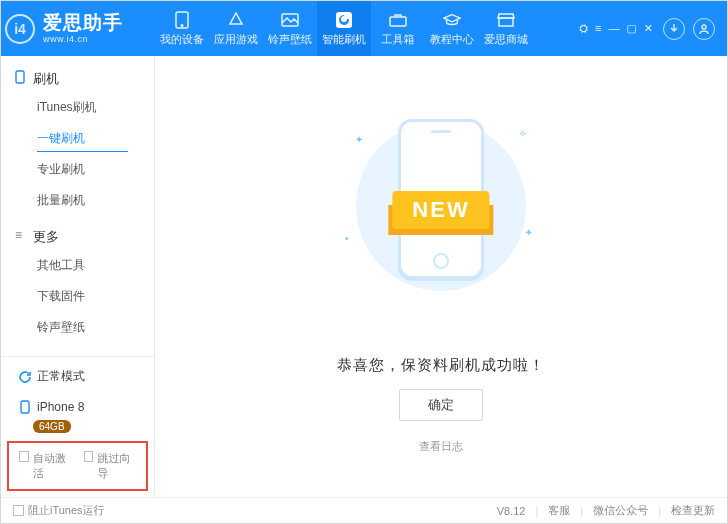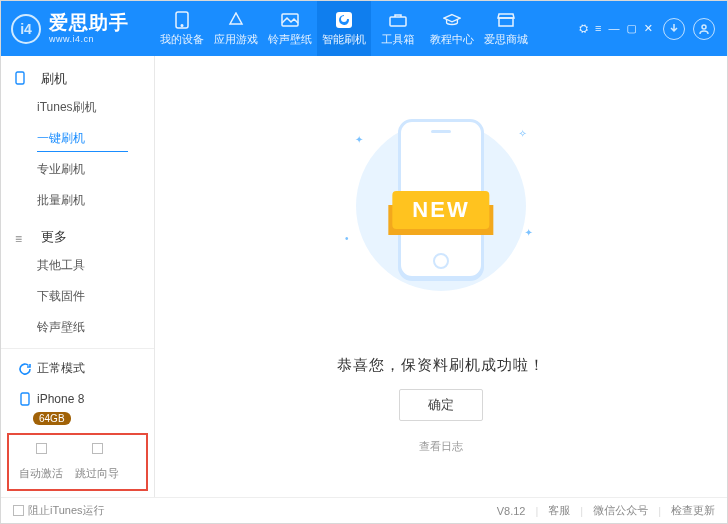--- a/index.html
+++ b/index.html
@@ -1,49 +1,49 @@
 <!DOCTYPE html>
 <html><head>
 <meta charset="utf-8">
 <style>
   * { box-sizing: border-box; margin: 0; padding: 0; }
   body { font-family: "Microsoft YaHei", Arial, sans-serif; font-size: 12px; color: #333; background: #fff; width: 728px; height: 524px; overflow: hidden; border: 1px solid #d8d8d8; }
   .root { width: 100%; height: 100%; display: flex; flex-direction: column; }
 
   
   .header { height: 55px; background: #1a8dff; display: flex; align-items: stretch; color: #fff; }
-  .logo-block { width: 154px; display: flex; align-items: center; padding-left: 10px; gap: 8px; }
+  .logo-block { width: 154px; display: flex; align-items: center; padding-left: 4px; gap: 8px; }
   .logo-circle { width: 30px; height: 30px; border: 2px solid #cfe9ff; border-radius: 50%; display: flex; align-items: center; justify-content: center; font-weight: bold; font-size: 14px; color: #cfe9ff; }
   .logo-text { display: flex; flex-direction: column; line-height: 1.15; }
   .logo-title { font-size: 19px; font-weight: 600; letter-spacing: 1px; }
   .logo-sub { font-size: 9px; opacity: .85; letter-spacing: .5px; }
   .tabs { display: flex; align-items: stretch; }
   .tab { width: 54px; display: flex; flex-direction: column; align-items: center; justify-content: center; gap: 3px; font-size: 11px; color: #e6f2ff; cursor: pointer; }
   .tab.active { background: #0f7eee; }
   .tab .ticon { width: 18px; height: 18px; display:flex; align-items:center; justify-content:center; }
   .header-right { margin-left: auto; display: flex; align-items: center; padding-right: 12px; gap: 10px; }
   .win-ctrls { display: flex; gap: 7px; font-size: 11px; opacity:.9; }
   .right-icons { display:flex; gap:8px; align-items:center; }
   .circ-btn { width: 22px; height: 22px; border: 1.5px solid #bfe0ff; border-radius: 50%; display:flex; align-items:center; justify-content:center; color:#cfe9ff; font-size:11px; cursor:pointer; }
 
   
   .body { flex: 1; display: flex; min-height: 0; }
   .sidebar { width: 154px; border-right: 1px solid #e8e8e8; display: flex; flex-direction: column; }
   .side-scroll { flex:1; overflow:auto; padding: 8px 0 4px; }
-  .side-header { display:flex; align-items:flex-end; gap:12px; padding: 6px 14px 4px; color:#333; font-size:13px; }
+  .side-header { display:flex; align-items:flex-start; gap:4px; padding: 6px 14px 4px; color:#333; font-size:13px; }
   .side-header .sh-ico { color:#1a8dff; font-size:12px; width:14px; display:inline-block; }
   .side-item { padding: 7px 14px 7px 36px; font-size:12px; color:#555; cursor:pointer; }
   .side-item.active { color:#1a8dff; position:relative; }
   .side-item.active::after { content:""; position:absolute; left:36px; right:26px; bottom:2px; height:1px; background:#1a8dff; }
   .side-bottom { border-top:1px solid #eee; padding:8px 10px; display:flex; flex-direction:column; gap:8px; }
   .pill { display:flex; align-items:center; gap:4px; padding:3px 6px; border-radius:4px; font-size:12px; color:#444; }
   .pill .pico { width:16px;height:16px; display:flex;align-items:center;justify-content:center; color:#1a8dff; }
   .storage-badge { display:inline-block; background:#a16207; color:#fff; font-size:10px; padding:1px 6px; border-radius:6px; margin-left:22px; margin-top:2px; }
   .check-row { display:flex; gap:12px; padding:8px 10px; border:2px solid #e74c3c; margin:0 6px 6px; }
-  .check-row label { display:flex; align-items:center; gap:12px; font-size:11px; color:#888; cursor:pointer;flex-direction:column; }
+  .check-row label { display:flex; gap:4px; font-size:11px; color:#888; cursor:pointer; }
   .chk { width:11px;height:11px;border:1px solid #bbb;background:#fff; display:inline-block; }
 
   
   .main { flex:1; display:flex; flex-direction:column; position:relative; }
   .canvas { flex:1; display:flex; flex-direction:column; align-items:center; justify-content:center; gap:14px; padding-top:4px; }
   .illus { width:200px; height:190px; position:relative; }
   .illus .bgcircle { position:absolute; left:50%; top:54%; transform:translate(-50%,-50%); width:170px; height:170px; border-radius:50%; background:#e8f4ff; }
   .illus .phone { position:absolute; left:50%; top:50%; transform:translate(-50%,-50%); width:86px; height:160px; background:#fff; border:3px solid #cfe6ff; border-radius:14px; box-shadow:0 2px 0 #cfe6ff; }
   .illus .phone::before { content:""; position:absolute; left:50%; top:8px; transform:translateX(-50%); width:20px; height:3px; background:#cfe6ff; border-radius:2px; }
   .illus .phone::after { content:""; position:absolute; left:50%; bottom:7px; transform:translateX(-50%); width:12px; height:12px; border:2px solid #cfe6ff; border-radius:50%; }

